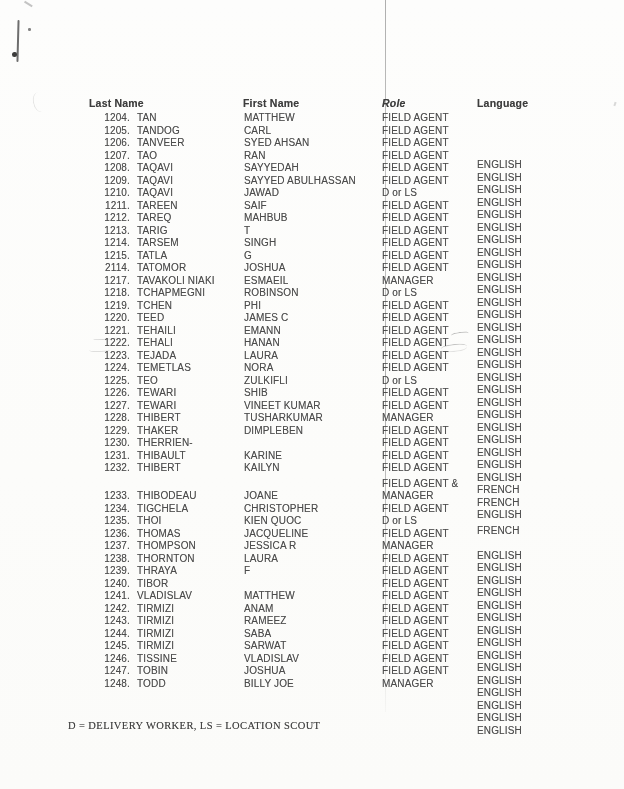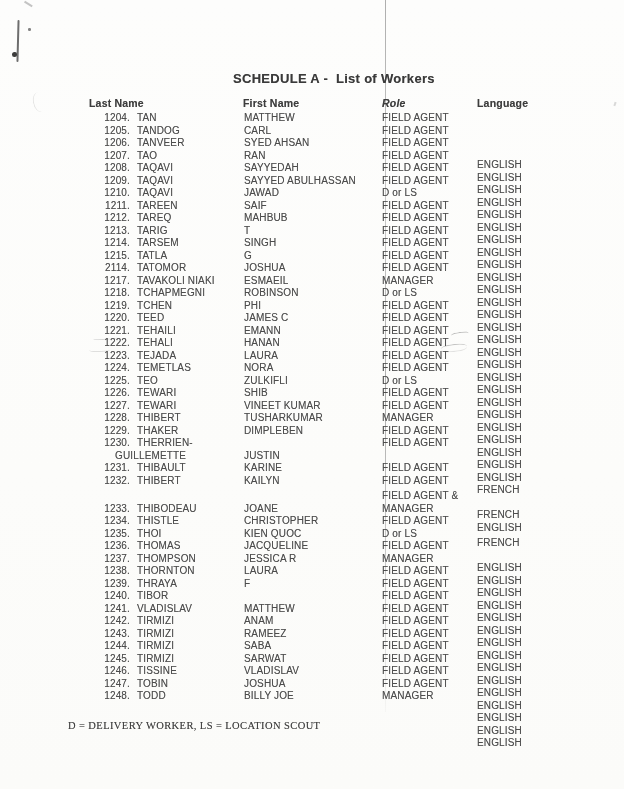--- a/index.html
+++ b/index.html
@@ -177,21 +177,20 @@
   <div class="pen-dot-large"></div>
   <div class="pen-dot-small"></div>
   <div class="corner-slash"></div>
   <div class="faint-arc"></div>
   <div class="pencil-smudge-a"></div>
   <div class="pencil-smudge-b"></div>
   <div class="pencil-squiggle-a"></div>
   <div class="pencil-squiggle-b"></div>
   <div class="edge-tick-right"></div>
 
-  <div class="doc-title">SCHEDULE A -  List of Workers</div>
 
   <div class="col-header h-last">Last Name</div>
   <div class="col-header h-first">First Name</div>
   <div class="col-header h-role">Role</div>
   <div class="col-header h-lang">Language</div>
 
   <div class="rows">
   <div class="row">
     <span class="c-num">1204.</span>
     <span class="c-last">TAN</span>
@@ -401,27 +400,20 @@
   </div>
 
   <div class="row">
     <span class="c-num">1230.</span>
     <span class="c-last">THERRIEN-</span>
     <span class="c-first"></span>
     <span class="c-role">FIELD AGENT</span>
     <span class="c-lang">FRENCH</span>
   </div>
 
-  <div class="row indent-last">
-    <span class="c-num"></span>
-    <span class="c-last">GUILLEMETTE</span>
-    <span class="c-first">JUSTIN</span>
-    <span class="c-role"></span>
-    <span class="c-lang"></span>
-  </div>
 
   <div class="row">
     <span class="c-num">1231.</span>
     <span class="c-last">THIBAULT</span>
     <span class="c-first">KARINE</span>
     <span class="c-role">FIELD AGENT</span>
     <span class="c-lang">FRENCH</span>
   </div>
 
   <div class="row">
@@ -443,21 +435,21 @@
   <div class="row">
     <span class="c-num">1233.</span>
     <span class="c-last">THIBODEAU</span>
     <span class="c-first">JOANE</span>
     <span class="c-role">MANAGER</span>
     <span class="c-lang"></span>
   </div>
 
   <div class="row">
     <span class="c-num">1234.</span>
-    <span class="c-last">THISTLE</span>
+    <span class="c-last">TIGCHELA</span>
     <span class="c-first">CHRISTOPHER</span>
     <span class="c-role">FIELD AGENT</span>
     <span class="c-lang">ENGLISH</span>
   </div>
 
   <div class="row">
     <span class="c-num">1235.</span>
     <span class="c-last">THOI</span>
     <span class="c-first">KIEN QUOC</span>
     <span class="c-role">D or LS</span>

